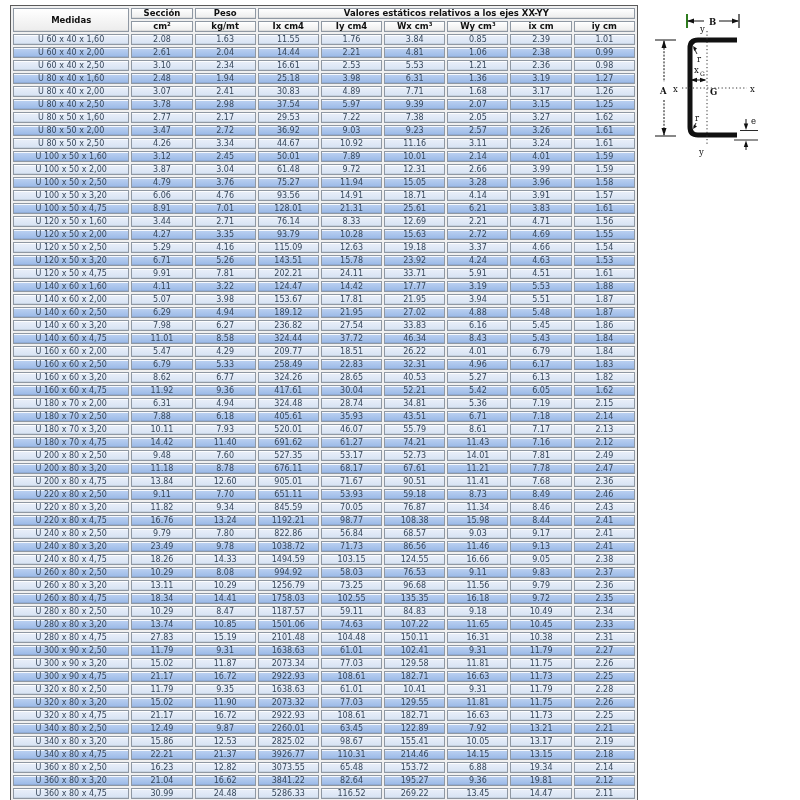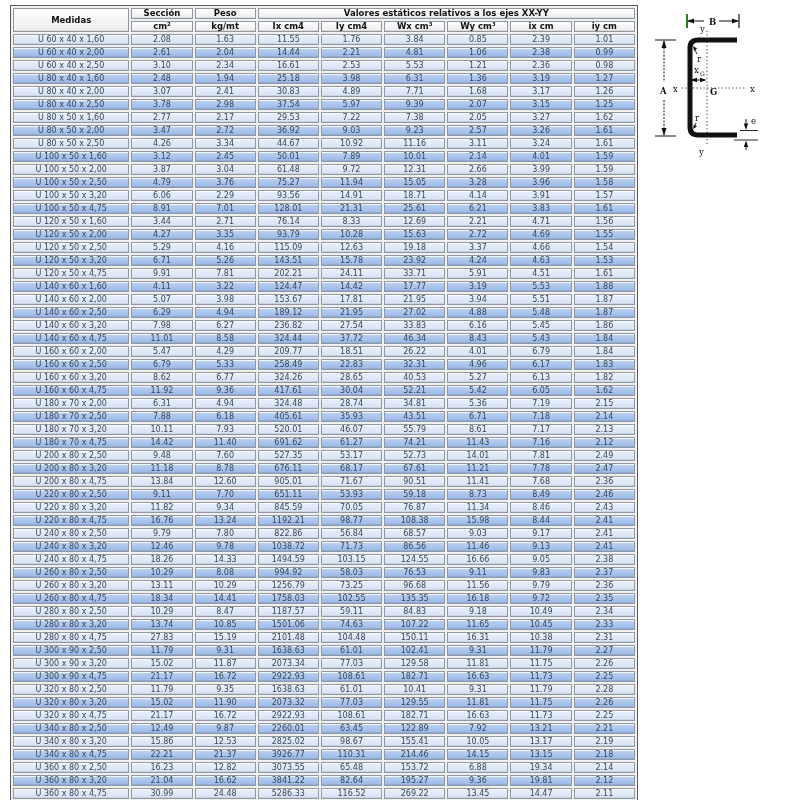--- a/index.html
+++ b/index.html
@@ -202,21 +202,21 @@
           <td>75.27</td>
           <td>11.94</td>
           <td>15.05</td>
           <td>3.28</td>
           <td>3.96</td>
           <td>1.58</td>
         </tr>
         <tr class="light">
           <td>U 100 x 50 x 3,20</td>
           <td>6.06</td>
-          <td>2.29</td>
+          <td>4.76</td>
           <td>93.56</td>
           <td>14.91</td>
           <td>18.71</td>
           <td>4.14</td>
           <td>3.91</td>
           <td>1.57</td>
         </tr>
         <tr class="dark">
           <td>U 100 x 50 x 4,75</td>
           <td>8.91</td>
@@ -498,21 +498,21 @@
           <td>7.80</td>
           <td>822.86</td>
           <td>56.84</td>
           <td>68.57</td>
           <td>9.03</td>
           <td>9.17</td>
           <td>2.41</td>
         </tr>
         <tr class="dark">
           <td>U 240 x 80 x 3,20</td>
-          <td>12.46</td>
+          <td>23.49</td>
           <td>9.78</td>
           <td>1038.72</td>
           <td>71.73</td>
           <td>86.56</td>
           <td>11.46</td>
           <td>9.13</td>
           <td>2.41</td>
         </tr>
         <tr class="light">
           <td>U 240 x 80 x 4,75</td>

